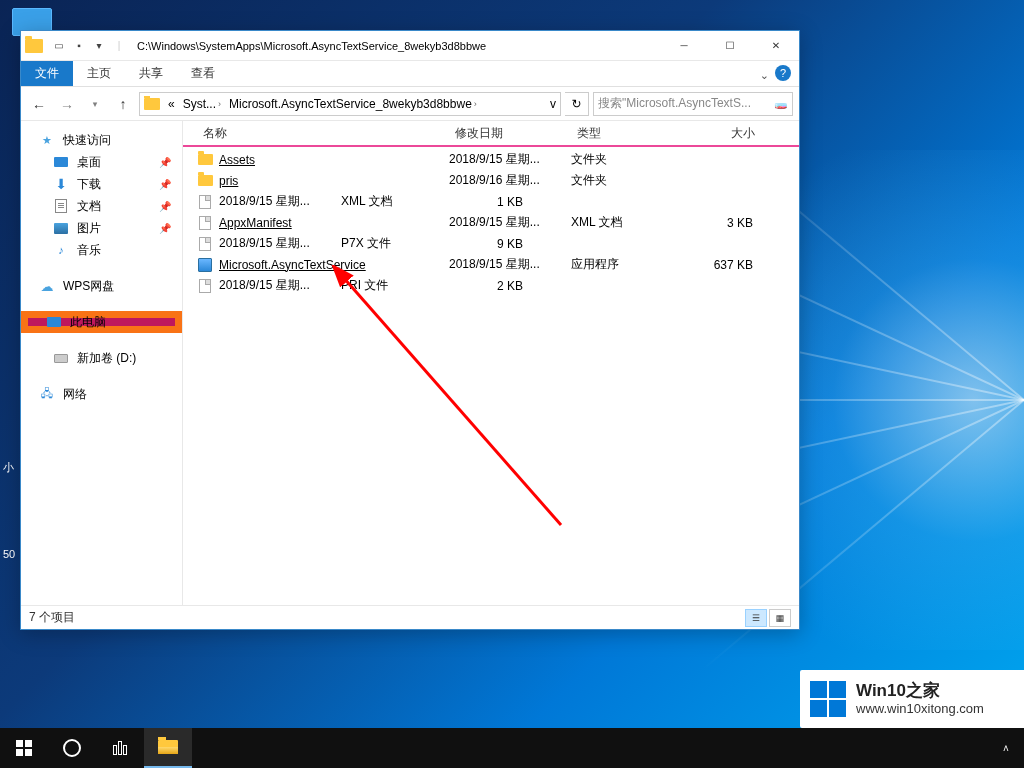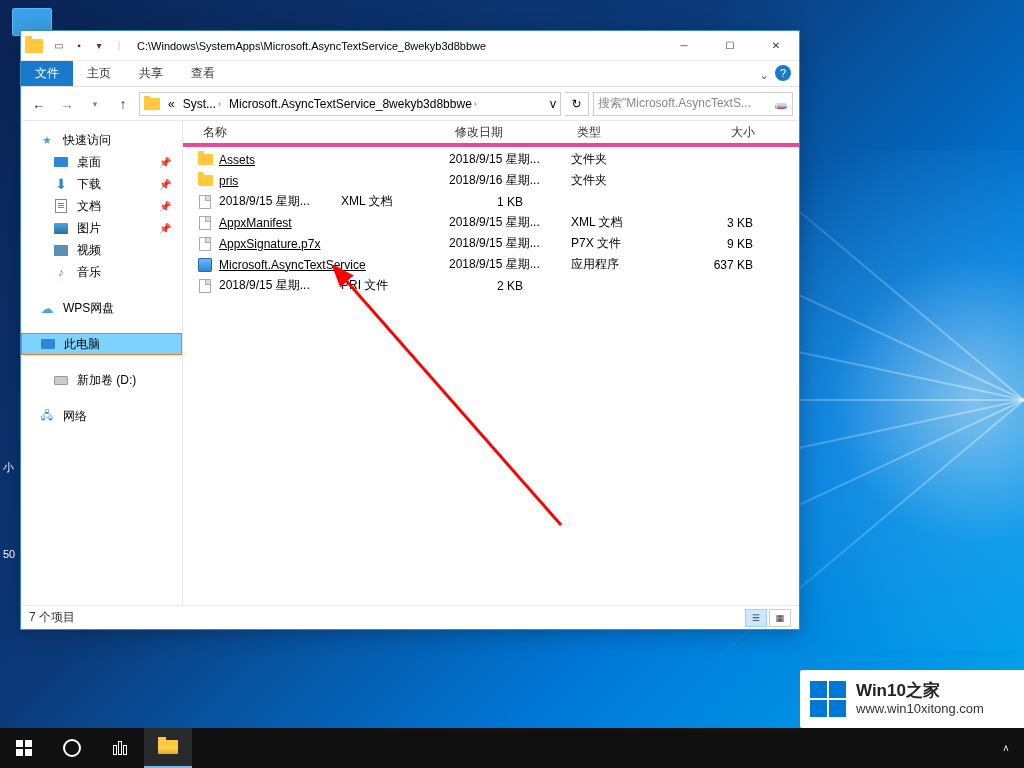--- a/index.html
+++ b/index.html
@@ -39,40 +39,40 @@
 .addr .fic { width: 16px; height: 12px; background: #ffc83d; margin: 0 4px; border-radius: 1px; position: relative; }
 .addr .fic::before { content: ""; position: absolute; top: -2px; left: 0; width: 6px; height: 2px; background: #ffc83d; }
 .addr-ref { width: 24px; height: 24px; border: 1px solid #ccc; border-left: none; display: flex; align-items: center; justify-content: center; font-size: 12px; }
 .search { width: 200px; height: 24px; border: 1px solid #ccc; display: flex; align-items: center; padding: 0 4px; font-size: 12px; color: #888; }
 .search .sic { margin-left: auto; font-size: 11px; color: #555; }
 
 .body { flex: 1; display: flex; overflow: hidden; }
 .sidebar { width: 162px; border-right: 1px solid #e8e8e8; padding-top: 8px; font-size: 12px; overflow: hidden; }
 .sitem { display: flex; align-items: center; height: 22px; padding-left: 18px; gap: 8px; color: #000; position: relative; }
 .sitem.hdr { font-weight: normal; }
-.sitem.sel { background: #7dd3fc; border: 1px solid #f97316; }
+.sitem.sel { background: #be185d; border: 7px solid #f97316; }
 .sitem .pin { position: absolute; right: 10px; color: #888; font-size: 10px; }
 .sitem.sub { padding-left: 32px; }
 .sico { width: 16px; height: 16px; display: flex; align-items: center; justify-content: center; font-size: 11px; }
 .sic-star { color: #4aa3df; }
 .sic-blue { width: 14px; height: 10px; background: #2b88d8; border-radius: 1px; }
 .sic-dl { color: #2b88d8; font-size: 14px; }
 .sic-doc { width: 12px; height: 14px; border: 1px solid #888; background: #fff; position: relative; }
 .sic-doc::after { content: ""; position: absolute; top: 3px; left: 2px; width: 6px; height: 1px; background: #888; box-shadow: 0 2px #888, 0 4px #888; }
 .sic-pic { width: 14px; height: 11px; background: linear-gradient(#4aa3df, #2b6fa3); border-radius: 1px; }
 .sic-vid { width: 14px; height: 11px; background: #5a8fb5; position: relative; }
 .sic-music { color: #2b88d8; }
 .sic-cloud { color: #4aa3df; font-size: 13px; }
 .sic-pc { width: 14px; height: 10px; background: #2b88d8; border-radius: 1px; }
 .sic-drive { width: 14px; height: 9px; background: #ccc; border: 1px solid #999; border-radius: 1px; }
 .sic-net { color: #2b88d8; }
 .sb-gap { height: 14px; }
 
 .main { flex: 1; display: flex; flex-direction: column; }
-.cols { display: flex; height: 26px; align-items: center; border-bottom: 4px solid #ec4899; font-size: 12px; color: #333; padding-left: 14px; }
+.cols { display: flex; height: 26px; align-items: center; border-bottom: 2px solid #ec4899; font-size: 12px; color: #333; padding-left: 14px; }
 .col { padding: 0 6px; }
 .col-name { width: 252px; }
 .col-date { width: 122px; }
 .col-type { width: 108px; }
 .col-size { width: 82px; text-align: right; }
 .rows { flex: 1; padding-top: 2px; position: relative; }
 .row { display: flex; align-items: center; height: 21px; font-size: 12px; padding-left: 14px; }
 .row .ic { width: 16px; height: 16px; margin-right: 6px; display: flex; align-items: center; justify-content: center; }
 .ic-folder { width: 15px; height: 11px; background: #ffc83d; border-radius: 1px; position: relative; }
 .ic-folder::before { content: ""; position: absolute; top: -3px; left: 0; width: 6px; height: 3px; background: #ffc83d; border-radius: 1px 1px 0 0; }
@@ -217,26 +217,20 @@
           <span class="pin">📌</span>
         </div>
       <div class="sitem sub">
           <span class="sico">
             <span class="sic-numeric sic-pic"></span>
           </span>
           <span>图片</span>
           <span class="pin">📌</span>
         </div>
       <div class="sitem sub">
-          <span class="sico">
-            <span class="sic-vid"></span>
-          </span>
-          <span>视频</span>
-        </div>
-      <div class="sitem sub">
           <span class="sico sic-music">♪</span>
           <span>音乐</span>
         </div>
       <div class="sb-gap"></div>
       <div class="sitem hdr">
           <span class="sico sic-cloud">☁</span>
           <span>WPS网盘</span>
         </div>
       <div class="sb-gap"></div>
       <div class="sitem hdr sel">
@@ -307,21 +301,20 @@
             </span>
             <span class="rname">AppxManifest</span>
             <span class="rdate">2018/9/15 星期...</span>
             <span class="rtype">XML 文档</span>
             <span class="rsize">3 KB</span>
           </div>
           <div class="row">
             <span class="ic">
               <span class="ic-file"></span>
             </span>
-            <span class="rname">AppxSignature.p7x</span>
             <span class="rdate">2018/9/15 星期...</span>
             <span class="rtype">P7X 文件</span>
             <span class="rsize">9 KB</span>
           </div>
           <div class="row">
             <span class="ic">
               <span class="ic-app"></span>
             </span>
             <span class="rname">Microsoft.AsyncTextService</span>
             <span class="rdate">2018/9/15 星期...</span>

